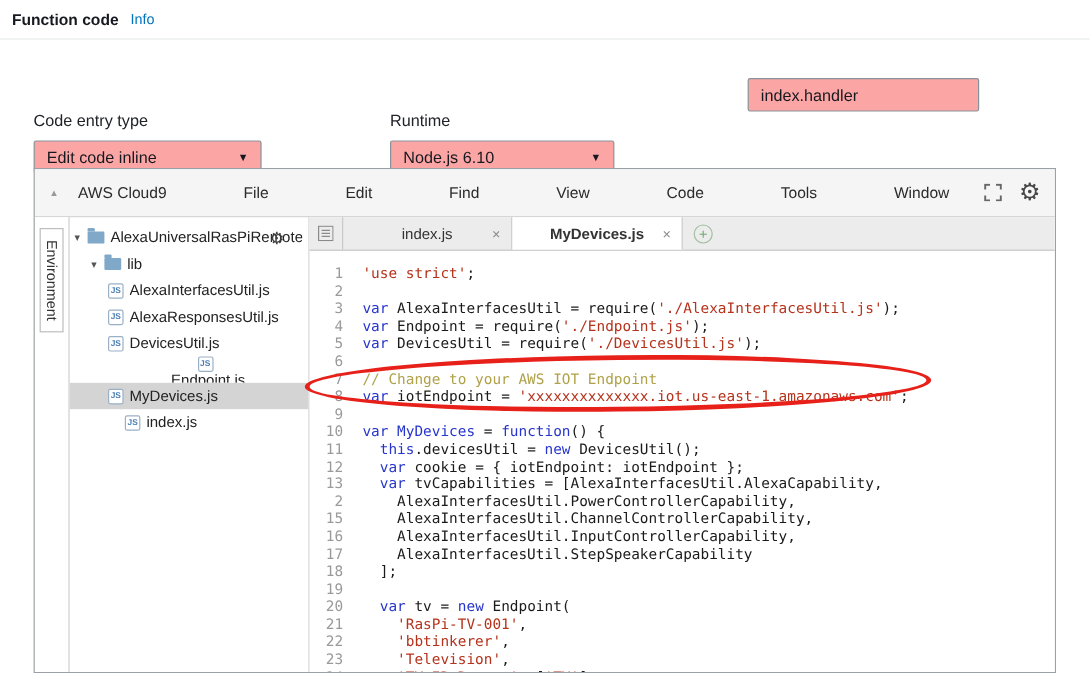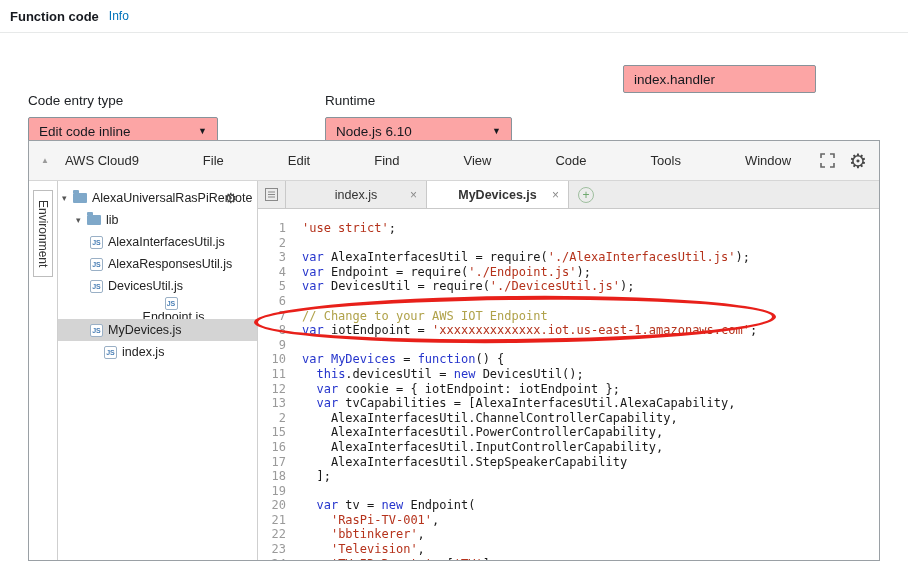--- a/index.html
+++ b/index.html
@@ -250,22 +250,22 @@
               <div class="code-line"><span class="tok-k">var</span><span class="tok-p"> Endpoint = require(</span><span class="tok-s">'./Endpoint.js'</span><span class="tok-p">);</span></div>
               <div class="code-line"><span class="tok-k">var</span><span class="tok-p"> DevicesUtil = require(</span><span class="tok-s">'./DevicesUtil.js'</span><span class="tok-p">);</span></div>
               <div class="code-line"> </div>
               <div class="code-line"><span class="tok-c">// Change to your AWS IOT Endpoint</span></div>
               <div class="code-line"><span class="tok-k">var</span><span class="tok-p"> iotEndpoint = </span><span class="tok-s">'xxxxxxxxxxxxxx.iot.us-east-1.amazonaws.com'</span><span class="tok-p">;</span></div>
               <div class="code-line"> </div>
               <div class="code-line"><span class="tok-k">var</span><span class="tok-p"> </span><span class="tok-f">MyDevices</span><span class="tok-p"> = </span><span class="tok-k">function</span><span class="tok-p">() {</span></div>
               <div class="code-line"><span class="tok-p">  </span><span class="tok-k">this</span><span class="tok-p">.devicesUtil = </span><span class="tok-k">new</span><span class="tok-p"> DevicesUtil();</span></div>
               <div class="code-line"><span class="tok-p">  </span><span class="tok-k">var</span><span class="tok-p"> cookie = { iotEndpoint: iotEndpoint };</span></div>
               <div class="code-line"><span class="tok-p">  </span><span class="tok-k">var</span><span class="tok-p"> tvCapabilities = [AlexaInterfacesUtil.AlexaCapability,</span></div>
+              <div class="code-line"><span class="tok-p">    AlexaInterfacesUtil.PowerControllerCapability,</span></div>
               <div class="code-line"><span class="tok-p">    AlexaInterfacesUtil.ChannelControllerCapability,</span></div>
-              <div class="code-line"><span class="tok-p">    AlexaInterfacesUtil.PowerControllerCapability,</span></div>
               <div class="code-line"><span class="tok-p">    AlexaInterfacesUtil.InputControllerCapability,</span></div>
               <div class="code-line"><span class="tok-p">    AlexaInterfacesUtil.StepSpeakerCapability</span></div>
               <div class="code-line"><span class="tok-p">  ];</span></div>
               <div class="code-line"> </div>
               <div class="code-line"><span class="tok-p">  </span><span class="tok-k">var</span><span class="tok-p"> tv = </span><span class="tok-k">new</span><span class="tok-p"> Endpoint(</span></div>
               <div class="code-line"><span class="tok-p">    </span><span class="tok-s">'RasPi-TV-001'</span><span class="tok-p">,</span></div>
               <div class="code-line"><span class="tok-p">    </span><span class="tok-s">'bbtinkerer'</span><span class="tok-p">,</span></div>
               <div class="code-line"><span class="tok-p">    </span><span class="tok-s">'Television'</span><span class="tok-p">,</span></div>
               <div class="code-line"><span class="tok-p">    </span><span class="tok-s">'TV IR Remote'</span><span class="tok-p">, [</span><span class="tok-s">'TV'</span><span class="tok-p">],</span></div>
             </div>

